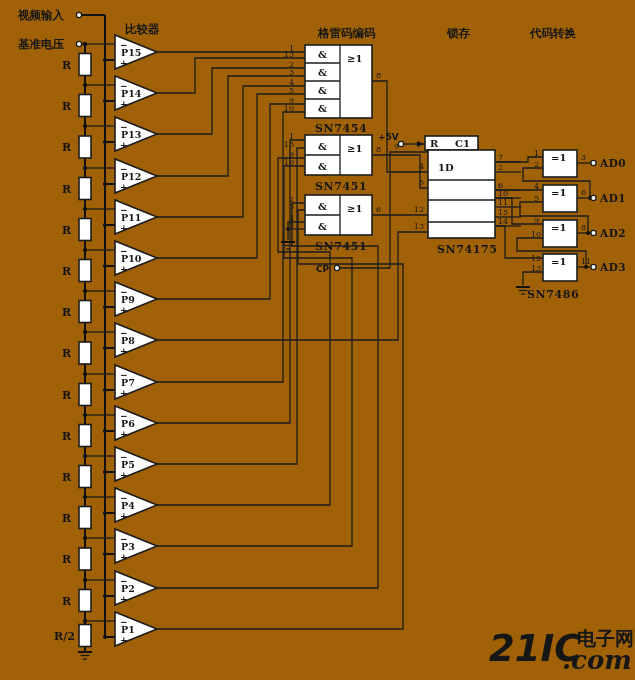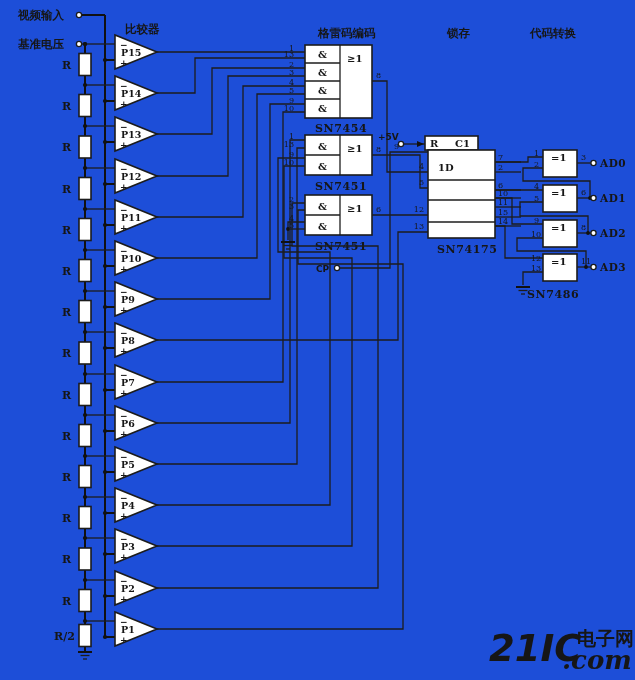--- a/index.html
+++ b/index.html
@@ -1,16 +1,16 @@
 <!DOCTYPE html>
 <html><head>
 <meta charset="utf-8">
 <style>
   html,body{margin:0;padding:0;background:#ffffff;}
-  .page{position:relative;width:635px;height:680px;background:#1d4ed8;overflow:hidden;}
+  .page{position:relative;width:635px;height:680px;background:#a16207;overflow:hidden;}
   svg{position:absolute;left:0;top:0;}
   .wire{stroke:#1c1c1c;stroke-width:1.3;fill:none;}
   .thick{stroke:#111;stroke-width:2;fill:none;}
   .box{stroke:#1c1c1c;stroke-width:1.6;fill:#fff;}
   .tri{stroke:#1c1c1c;stroke-width:1.6;fill:#fff;}
   .dot{fill:#111;stroke:none;}
   .term{fill:#fff;stroke:#1c1c1c;stroke-width:1.3;}
   text{fill:#161616;}
   .cjk{font-family:"DejaVu Sans",sans-serif;font-weight:bold;font-size:11.5px;}
   .chip{font-family:"DejaVu Serif",serif;font-weight:bold;font-size:11px;letter-spacing:.6px;}

